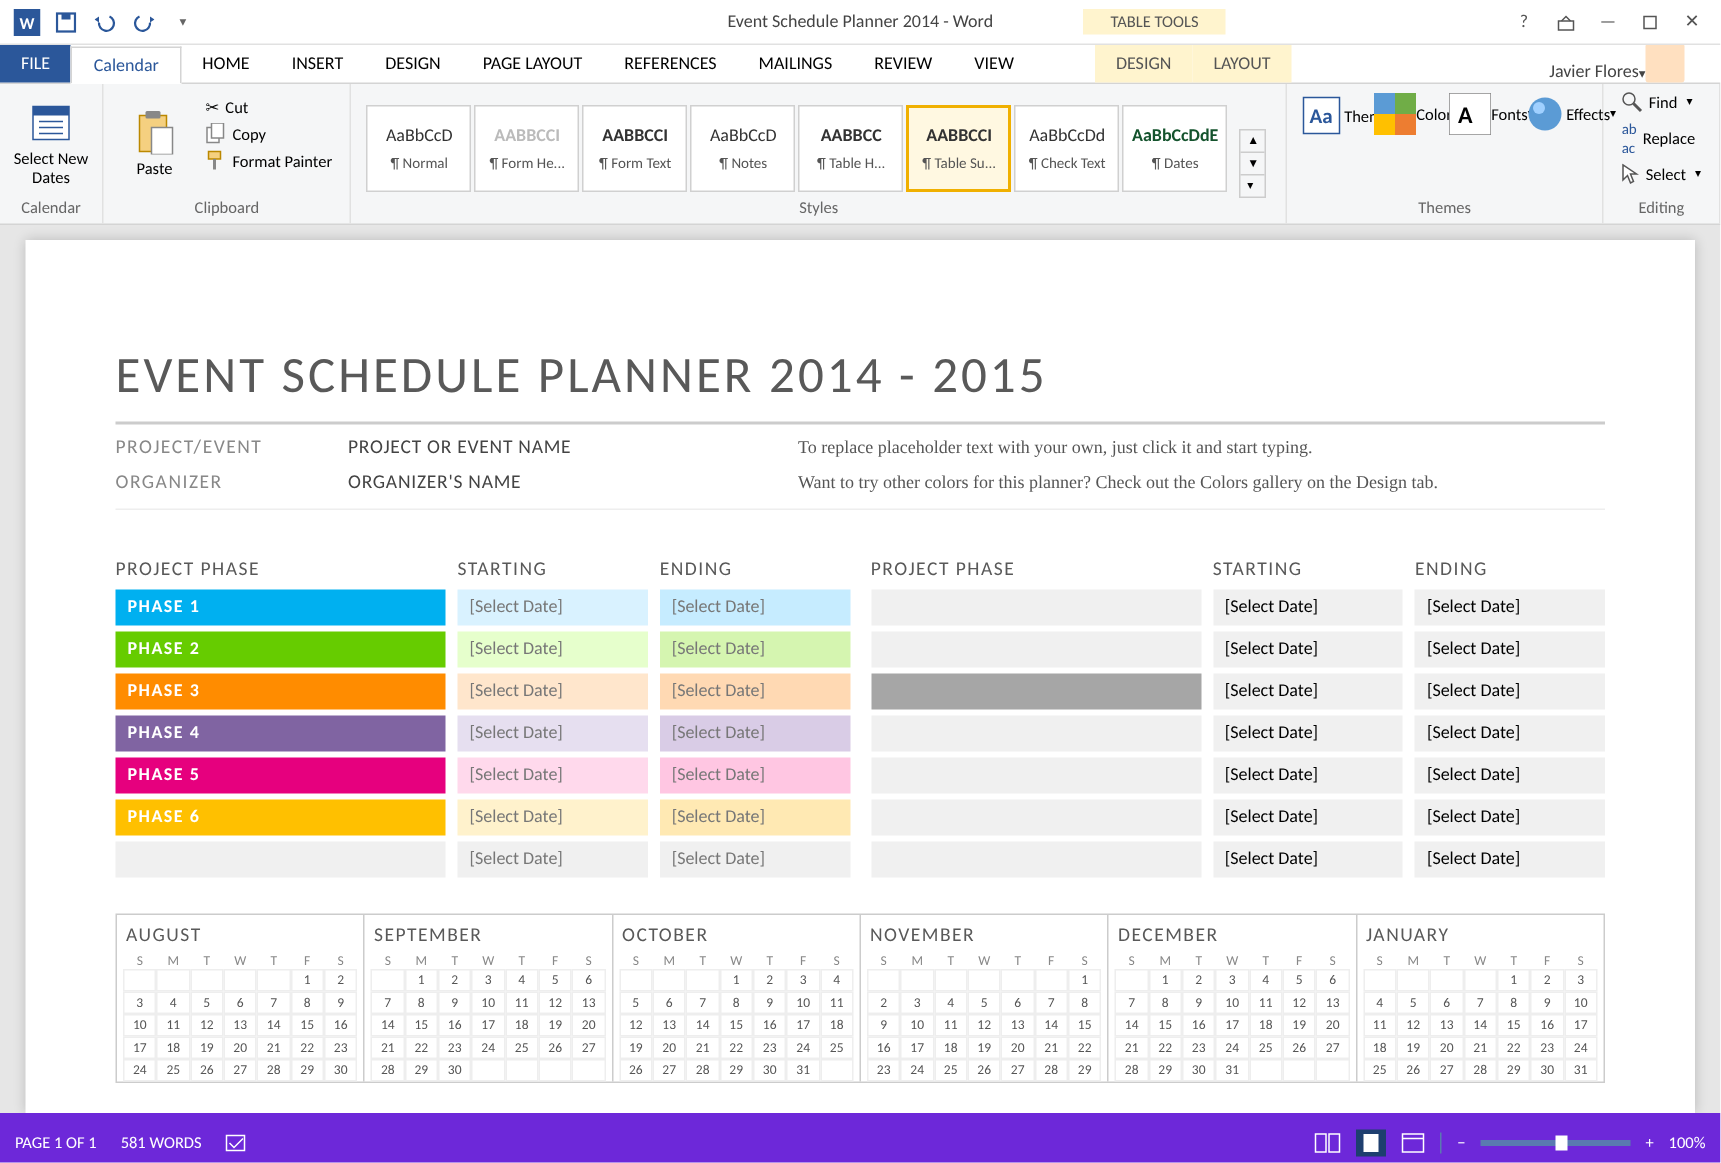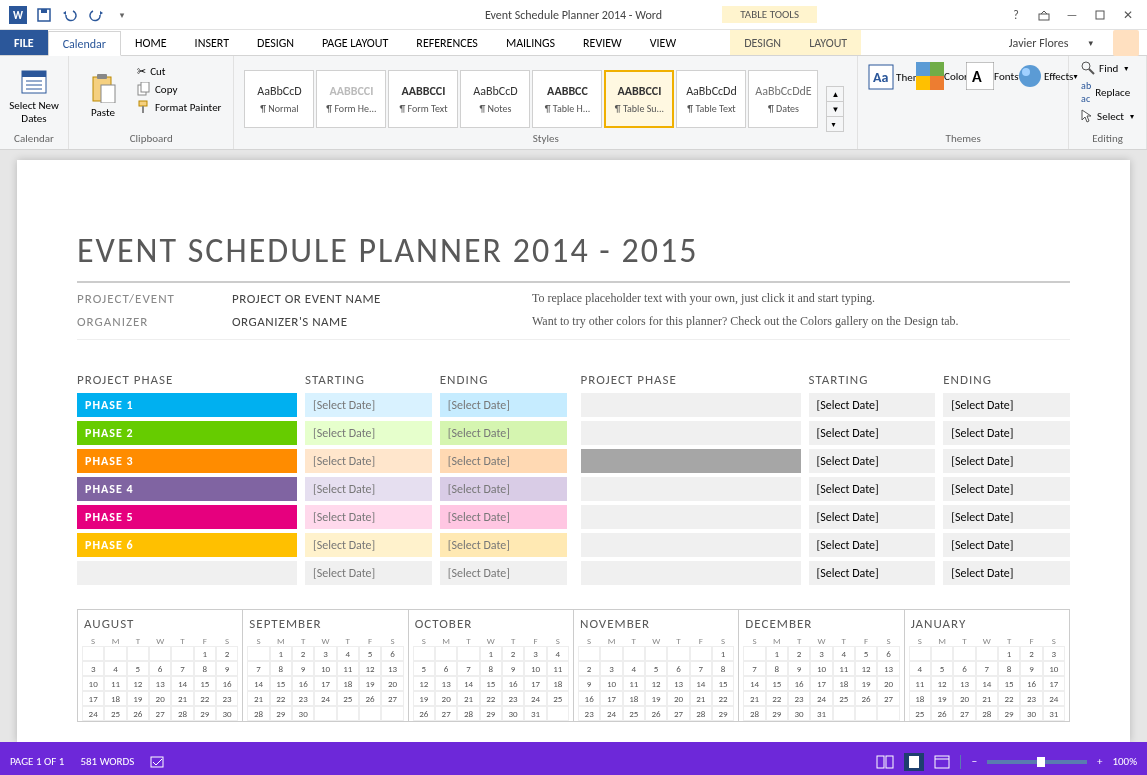--- a/index.html
+++ b/index.html
@@ -6,25 +6,25 @@
 body{background:#fff;width:1147px;height:775px;overflow:hidden;font-size:12px}
 .titlebar{height:30px;background:#fff;display:flex;align-items:center;border-bottom:1px solid #e1e1e1;position:relative}
 .qat{display:flex;align-items:center;gap:2px;padding:0 6px}
 .qat-btn{width:24px;height:24px;display:flex;align-items:center;justify-content:center;color:#2b579a;cursor:pointer}
 .title-center{position:absolute;left:50%;transform:translateX(-50%);font-size:12px;color:#444}
 .table-tools{position:absolute;right:330px;background:#fff4ce;padding:2px 18px;font-size:11px;color:#555;top:6px}
 .win-controls{position:absolute;right:6px;display:flex;gap:2px}
 .win-controls span{width:26px;height:22px;display:flex;align-items:center;justify-content:center;color:#555;cursor:pointer}
 .tabs-row{height:26px;display:flex;align-items:stretch;border-bottom:1px solid #d4d4d4}
 .tab{padding:4px 14px;font-size:12px;color:#000000;cursor:pointer;display:flex;align-items:center}
-.tab.file{background:#2b579a;color:#fff;font-weight:700}
+.tab.file{background:#2b579a;color:#fff;font-weight:400}
 .tab.active{background:#fff;border:1px solid #d4d4d4;border-bottom:1px solid #fff;color:#2b579a;position:relative;top:1px}
 .tab.contextual{color:#555}
 .tab.contextual.d{background:#fff4ce}
-.user-area{margin-left:auto;display:flex;align-items:center;padding-right:8px;font-size:12px;color:#444;gap:20px}
+.user-area{margin-left:auto;display:flex;align-items:flex-end;padding-right:24px;font-size:12px;color:#444;gap:0}
 .avatar{width:26px;height:26px;background:#ffe0c0;border-radius:2px}
 .ribbon{height:94px;background:#f5f6f7;border-bottom:1px solid #d4d4d4;display:flex}
 .rgroup{border-right:1px solid #e1e1e1;padding:2px 8px;display:flex;flex-direction:column;justify-content:space-between}
 .rgroup-label{text-align:center;font-size:11px;color:#666;padding-bottom:2px}
 .rg-body{display:flex;gap:4px;flex:1;align-items:flex-start;padding-top:4px}
 .big-btn{display:flex;flex-direction:column;align-items:center;justify-content:center;width:52px;height:66px;cursor:pointer;font-size:11px;text-align:center;gap:2px}
 .icon-stack{width:32px;height:32px;display:flex;align-items:center;justify-content:center;font-size:22px;color:#2b579a}
 .clip-col{display:flex;flex-direction:column;gap:2px;font-size:11px;padding-top:2px}
 .clip-item{display:flex;align-items:center;gap:4px;padding:1px 4px;cursor:pointer}
 .styles-gallery{display:flex;gap:2px;padding:4px 2px}
@@ -223,24 +223,24 @@
           <div class="style-box">
             <div class="style-prev" style="font-weight:bold;color:#333">AABBCC</div>
             <div class="style-name">¶ Table H...</div>
           </div>
           <div class="style-box sel">
             <div class="style-prev" style="font-weight:bold;color:#333">AABBCCI</div>
             <div class="style-name">¶ Table Su...</div>
           </div>
           <div class="style-box">
             <div class="style-prev" style="font-weight:normal;color:#333">AaBbCcDd</div>
-            <div class="style-name">¶ Table Text</div>
+            <div class="style-name">¶ Check Text</div>
           </div>
           <div class="style-box">
-            <div class="style-prev" style="font-weight:normal;color:#737373">AaBbCcDdE</div>
+            <div class="style-prev" style="font-weight:bold;color:#14532d">AaBbCcDdE</div>
             <div class="style-name">¶ Dates</div>
           </div>
         </div>
       <div style="display:flex;flex-direction:column;border:1px solid #ccc;margin-left:2px">
         <span style="padding:2px 4px;font-size:8px;cursor:pointer">▲</span>
         <span style="padding:2px 4px;font-size:8px;cursor:pointer;border-top:1px solid #ccc">▼</span>
         <span style="padding:2px 4px;font-size:8px;cursor:pointer;border-top:1px solid #ccc">▾</span>
       </div>
     </div>
     <div class="rgroup-label">Styles</div>

